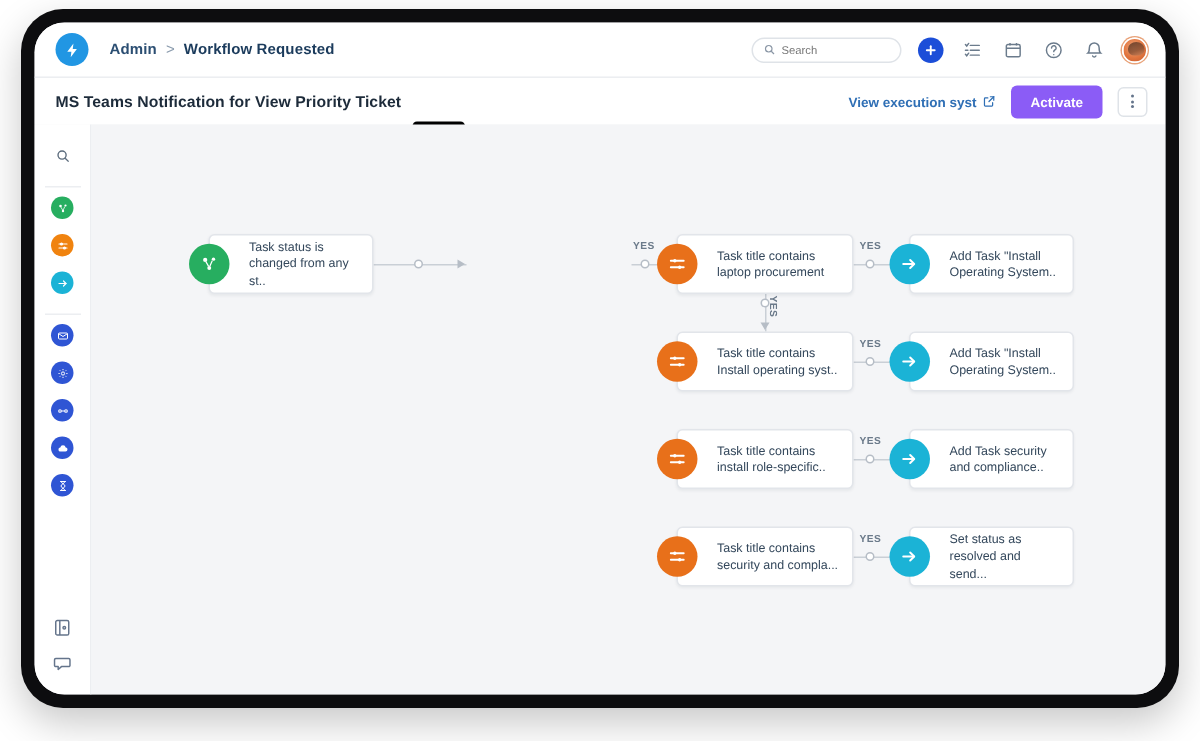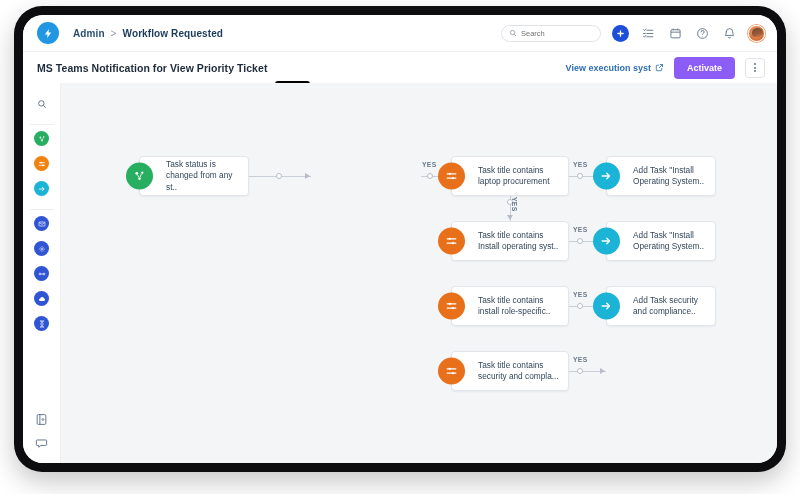--- a/index.html
+++ b/index.html
@@ -531,16 +531,26 @@
               <line x1="4" y1="8" x2="20" y2="8"></line>
               <line x1="4" y1="16" x2="20" y2="16"></line>
               <circle cx="9" cy="8" r="2.1" fill="#fff" stroke="none"></circle>
               <circle cx="15" cy="16" r="2.1" fill="#fff" stroke="none"></circle>
             </svg>
         </span>
         <span class="node-label">Task title contains
 security and compla...</span>
       </div>
 
+      <div class="node" style="left:545px; top:268px; width:110px;">
+        <span class="node-badge badge-action">
+          <svg viewBox="0 0 24 24" fill="none" stroke="#fff" stroke-width="2.4" stroke-linecap="round" stroke-linejoin="round">
+              <line x1="4" y1="12" x2="17" y2="12"></line>
+              <polyline points="12.5,7 17.5,12 12.5,17"></polyline>
+            </svg>
+        </span>
+        <span class="node-label">Set status as
+resolved and send...</span>
+      </div>
 
     </div>
   </div>
 </div>
 
 </body></html>

